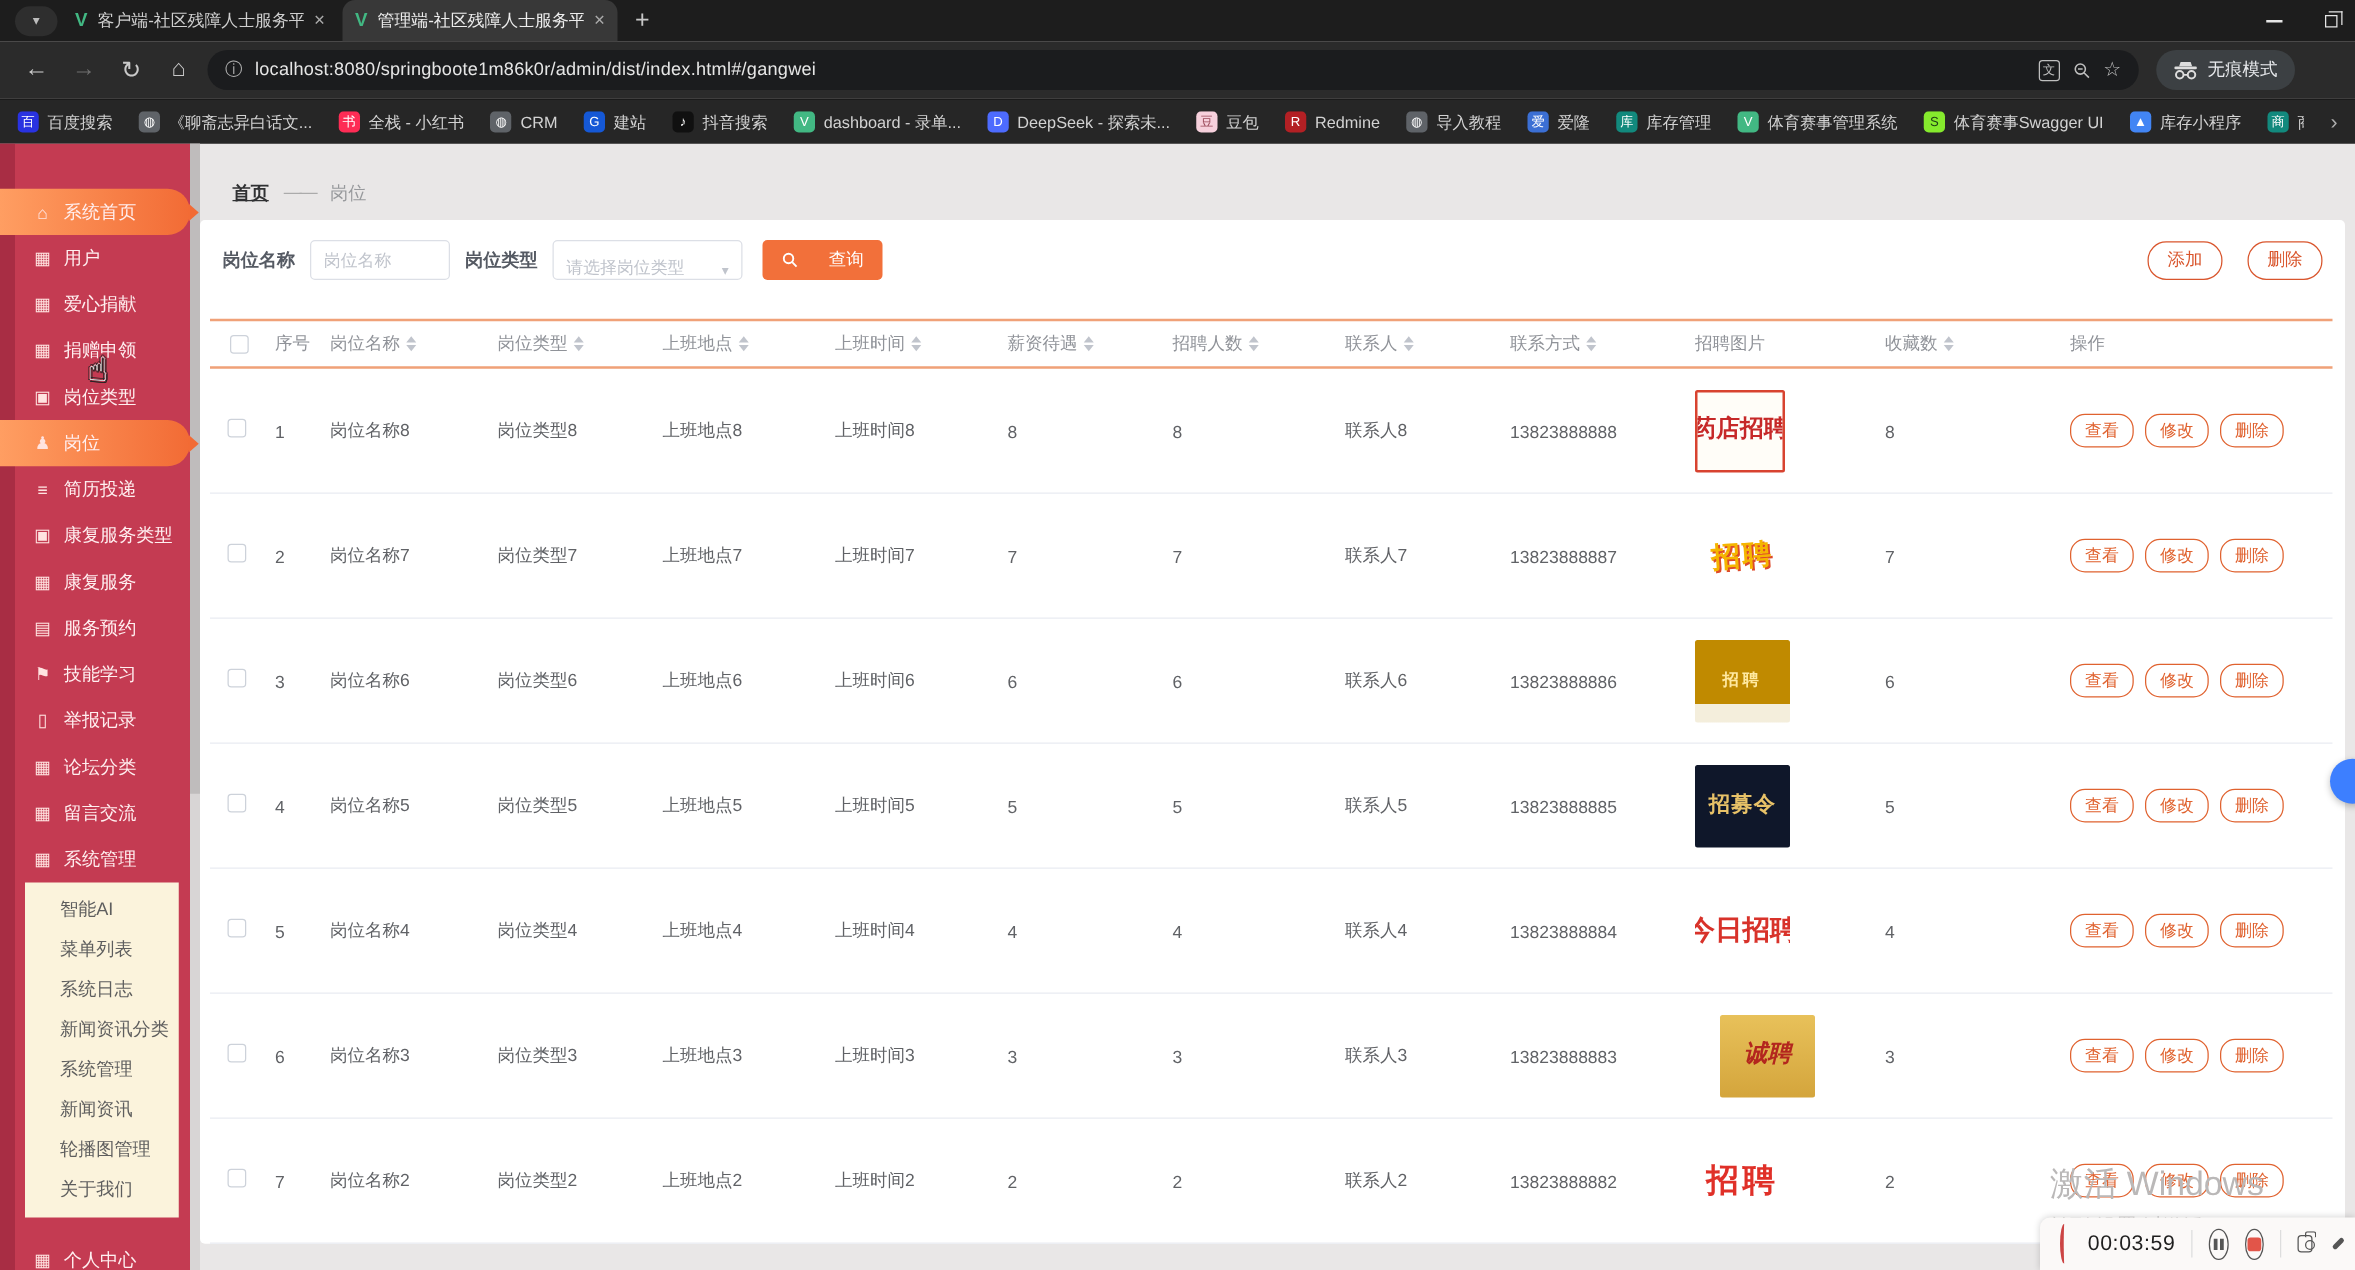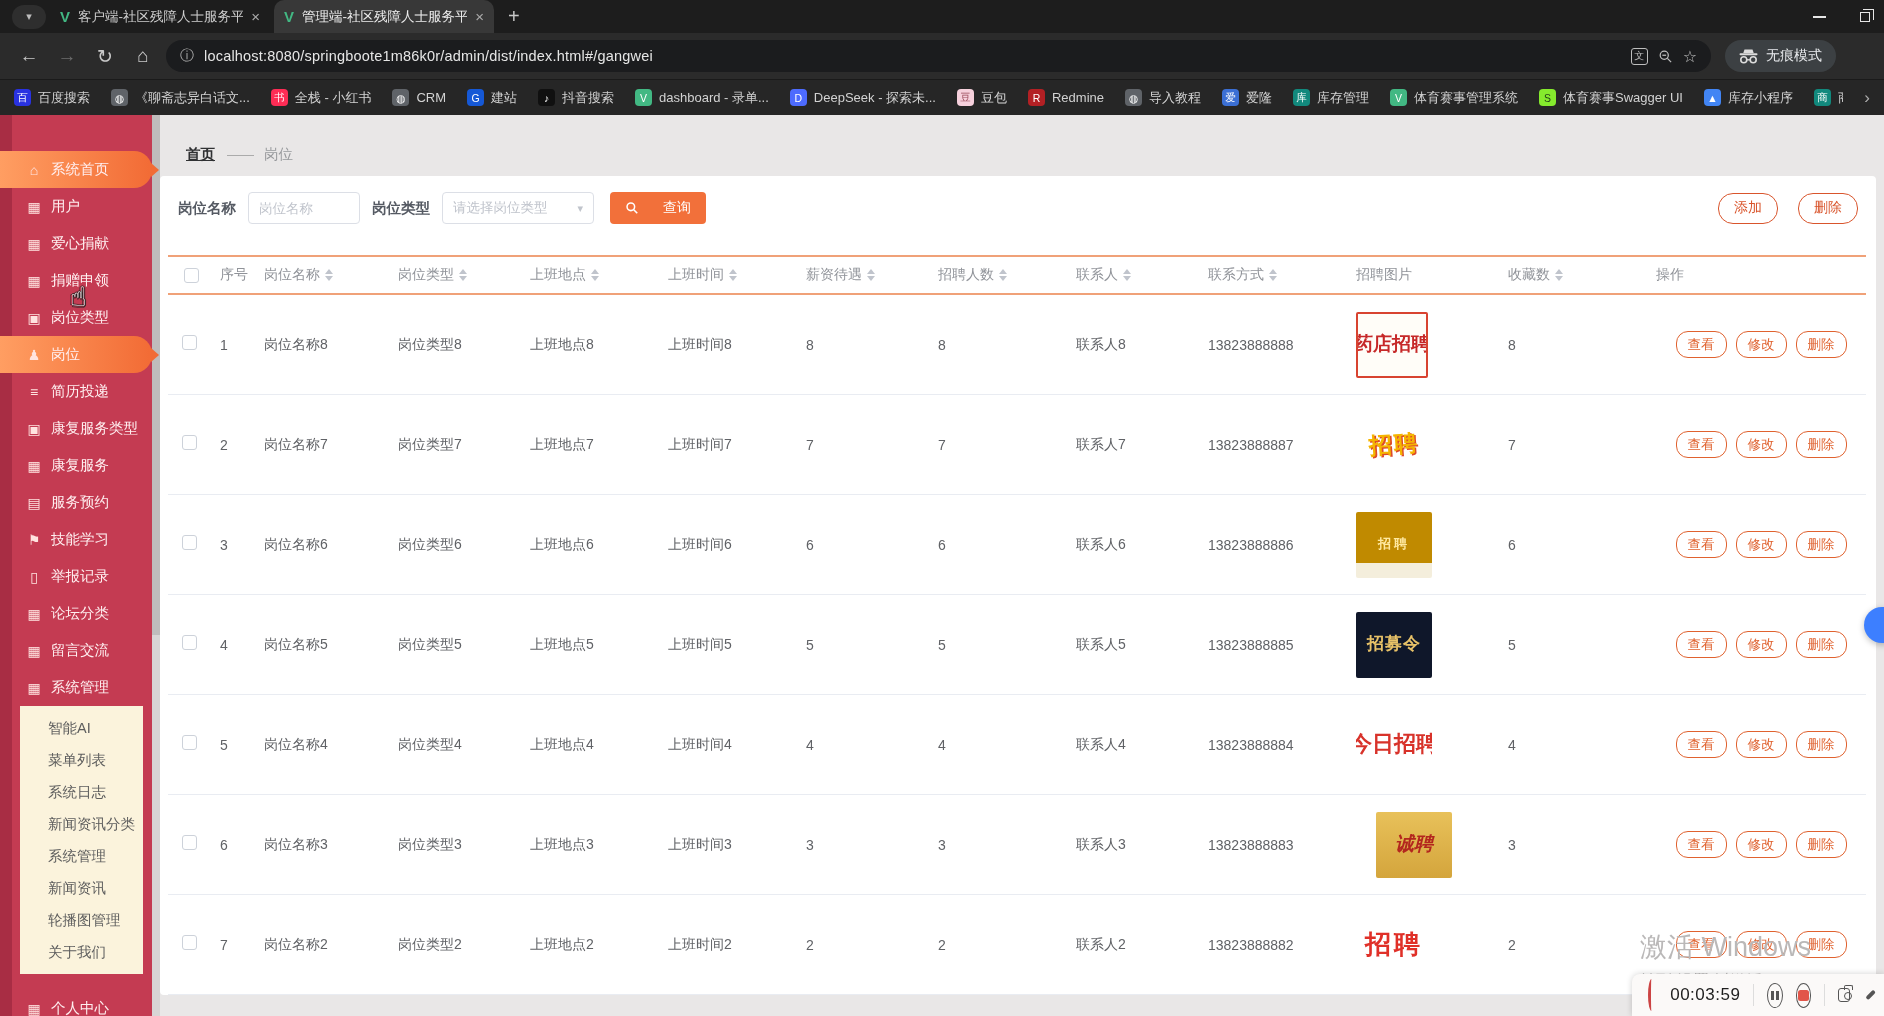--- a/index.html
+++ b/index.html
@@ -65,39 +65,39 @@
   .breadcrumb { margin:14px 0 12px 26px; height:20px; display:flex; align-items:center; gap:12px; font-size:14.5px; }
   .bc-home { color:#303133; font-weight:bold;text-decoration:underline; }
   .bc-sep { color:#ABABAB; letter-spacing:-2px; }
   .bc-cur { color:#97999C; }
 
   .card { background:#fff; border-radius:4px; padding:16px 10px 0 8px; min-height:780px; }
   .filter-row { display:flex; align-items:center; gap:12px; padding-left:10px; height:32px; }
   .f-label { color:#555A63; font-size:14.5px; font-weight:bold; }
   .f-input { width:112px; height:32px; border:1px solid #DCDFE6; border-radius:4px; padding:0 10px; font-size:13.5px; color:#606266; outline:none; font-family:inherit; }
   .f-input::placeholder { color:#C0C4CC; }
-  .select { width:152px; height:32px; border:1px solid #DCDFE6; border-radius:4px; display:flex; align-items:center; justify-content:space-between; padding:0 10px; }
+  .select { width:152px; height:32px; border:1px solid #DCDFE6; border-radius:4px; display:flex; align-items:flex-end; justify-content:space-between; padding:0 10px; }
   .select .ph { color:#C0C4CC; font-size:13.5px; }
   .select .chev { color:#C0C4CC; font-size:11px; }
   .btn-search { height:32px; background:#F2703A; color:#fff; border:none; border-radius:4px; font-size:14px; padding:0 15px; display:flex; align-items:center; gap:24px; margin-left:4px; font-family:inherit; }
   .spacer { flex:1; }
   .btn-outline { background:#fff; border:1.5px solid #D9552C; color:#D9552C; border-radius:15px; height:31px; padding:0 15px; font-size:14px; font-family:inherit; margin-right:8px; }
 
   
   .trow { display:grid; grid-template-columns:36px 44px 134px 132px 138px 138px 132px 138px 132px 148px 152px 148px 1fr; align-items:center; }
   .thead { margin-top:31px; border-top:2px solid #F0A178; border-bottom:2px solid #F0A178; height:40px; }
   .th { color:#909399; font-size:14px; padding-left:16px; display:flex; align-items:center; gap:5px; white-space:nowrap; }
   .caret { display:inline-flex; flex-direction:column; gap:2px; }
   .caret i { width:0; height:0; border-left:4px solid transparent; border-right:4px solid transparent; }
   .caret .up { border-bottom:5px solid #C0C4CC; }
   .caret .dn { border-top:5px solid #C0C4CC; }
   .tbody .trow { height:100px; border-bottom:1px solid #E9ECF2; }
   .td { color:#606266; font-size:14px; padding-left:16px; white-space:nowrap; }
   .chk { width:15px; height:15px; border:1px solid #CDD2DA; border-radius:3px; background:#fff; margin-left:14px; display:inline-block; }
-  .ops { display:flex; gap:9px; padding-left:16px;justify-content:center; }
+  .ops { display:flex; gap:9px; padding-left:16px; }
   .btn-mini { background:#fff; border:1.5px solid #E0622F; color:#E0622F; border-radius:12px; height:27px; padding:0 11px; font-size:13.5px; font-family:inherit; }
 
   .poster { width:76px; height:66px; display:flex; align-items:center; justify-content:center; text-align:center; font-weight:bold; overflow:hidden; border-radius:2px; line-height:1.1; }
   .poster-1 { background:#FFFDF8; border:2px solid #D84330; color:#C62828; font-size:19px; width:72px; padding:2px 10px; }
   .poster-2 { background:#fff; color:#F5B500; font-size:23px; text-shadow:1.5px 1.5px 0 #DD4A2A; transform:rotate(-4deg); letter-spacing:2px; }
   .poster-3 { background:linear-gradient(180deg,#C08A00 0 78%,#F4EEDC 78% 100%); color:#FFE9A0; font-size:13px; letter-spacing:3px; }
   .poster-4 { background:#0f172a; color:#E8C268; font-size:17px; letter-spacing:1px;text-align:center; }
   .poster-5 { background:#fff; color:#D8322A; font-size:22px; padding:0 14px; }
   .poster-6 { background:linear-gradient(180deg,#E8C15A,#D4A53C); color:#B3261E; font-size:19px; font-style:italic;margin-left:20px; }
   .poster-7 { background:#fff; color:#E03028; font-size:26px; letter-spacing:3px; }

